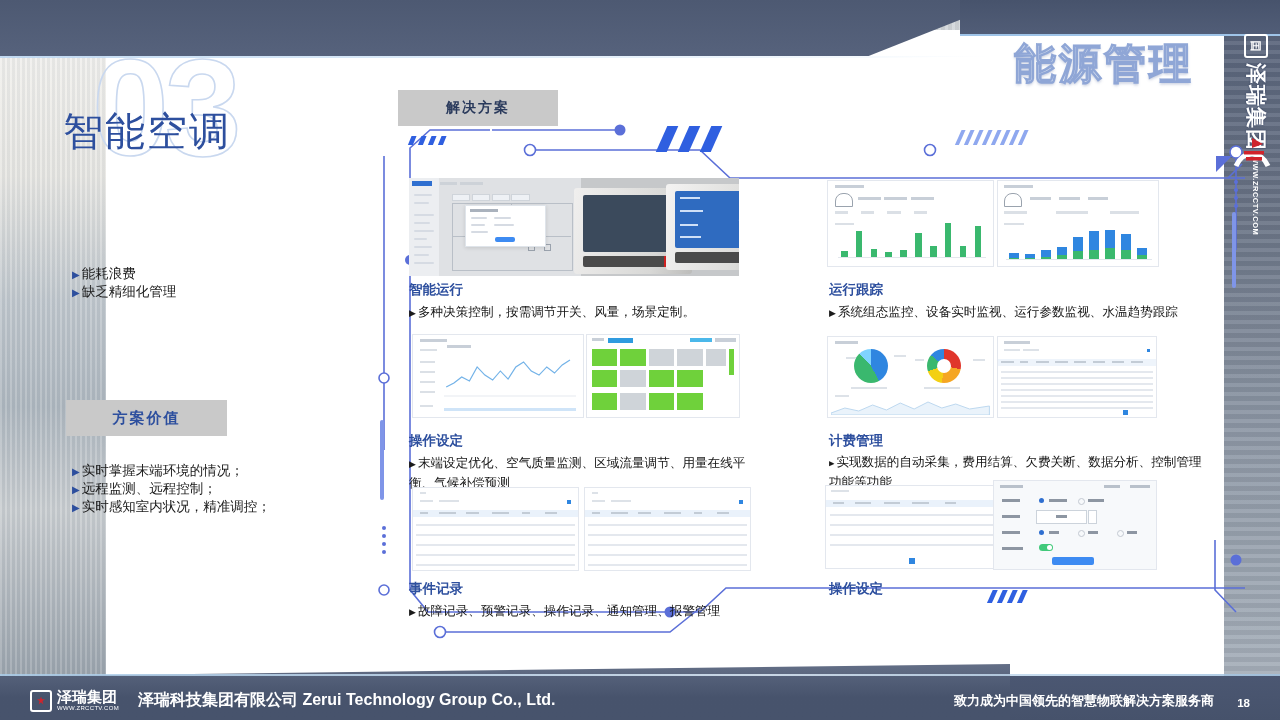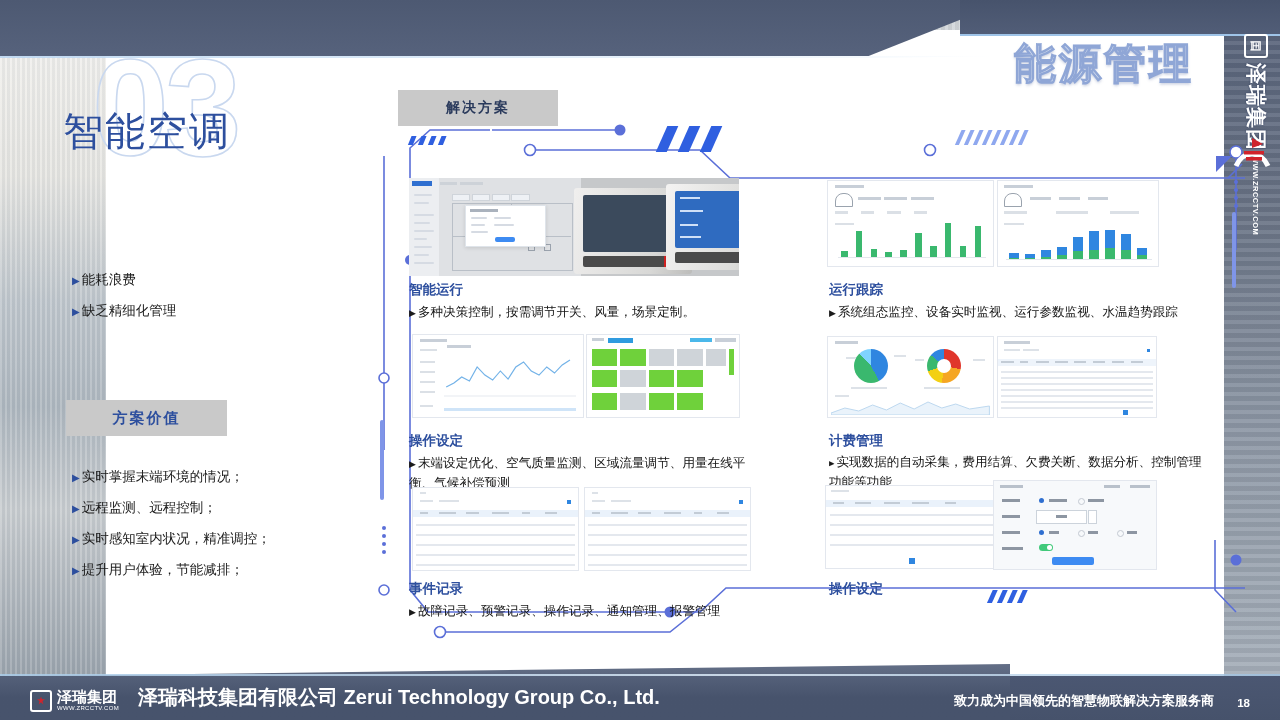--- a/index.html
+++ b/index.html
@@ -108,21 +108,21 @@
     position:absolute;width:161px;height:36px;background:#c9c9c9;
     display:flex;align-items:center;justify-content:center;
   }
   .gray-box span{
     font-size:15px;font-weight:bold;color:#2d4f9e;letter-spacing:2px;
   }
 
   
   .bullets{position:absolute;left:72px;width:280px;}
   .bullets li{
-    list-style:none;font-size:13.5px;color:#1a1a1a;line-height:30px;
+    list-style:none;font-size:13.5px;color:#1a1a1a;line-height:17px;
     white-space:nowrap;
   }
   .bullets ul{margin:0;padding:0;}
   .tri{color:#2d4f9e;font-size:10px;margin-right:2px;}
 
   
   .solution-tag{
     position:absolute;left:398px;top:90px;width:160px;height:36px;
     background:#c9c9c9;display:flex;align-items:center;justify-content:center;
   }
@@ -200,21 +200,21 @@
     width:18px;height:18px;border:2px solid #fff;border-radius:3px;position:relative;
     display:flex;align-items:center;justify-content:center;background:transparent;
   }
   .fl-badge::before{
     content:"";width:8px;height:8px;background:#d0242c;
     clip-path:polygon(50% 0,61% 35%,100% 35%,68% 57%,79% 100%,50% 73%,21% 100%,32% 57%,0 35%,39% 35%);
   }
   .fl-cn{font-size:15px;font-weight:bold;color:#fff;letter-spacing:0;line-height:15px;}
   .fl-url{font-size:6px;color:#fff;letter-spacing:.3px;line-height:8px;}
   .footer-name{
-    position:absolute;left:138px;bottom:9px;font-size:20px;font-weight:bold;color:#fff;
+    position:absolute;left:138px;bottom:9px;font-size:16px;font-weight:bold;color:#fff;
   }
   .footer-slogan{
     position:absolute;right:66px;bottom:10px;font-size:13px;font-weight:bold;color:#fff;
   }
   .pagenum{
     position:absolute;right:30px;bottom:11px;font-size:11.5px;font-weight:bold;color:#fff;
   }
 </style>
 </head>
 <body>
@@ -249,21 +249,20 @@
   </div>
 
   <div class="gray-box" style="left:66px;top:400px;">
     <span>方案价值</span>
   </div>
   <div class="bullets" style="top:462px;">
     <ul>
       <li><span class="tri">▶</span><span>实时掌握末端环境的情况；</span></li>
       <li><span class="tri">▶</span><span>远程监测、远程控制；</span></li>
       <li><span class="tri">▶</span><span>实时感知室内状况，精准调控；</span></li>
-      <li><span class="tri">▶</span><span>提升用户体验，节能减排；</span></li>
     </ul>
   </div>
 
   <div class="solution-tag">
     <span>解决方案</span>
   </div>
 
   <svg class="circuit" viewBox="0 0 880 520">
     <g fill="none" stroke="#5b6fd8" stroke-width="1.6">
 

